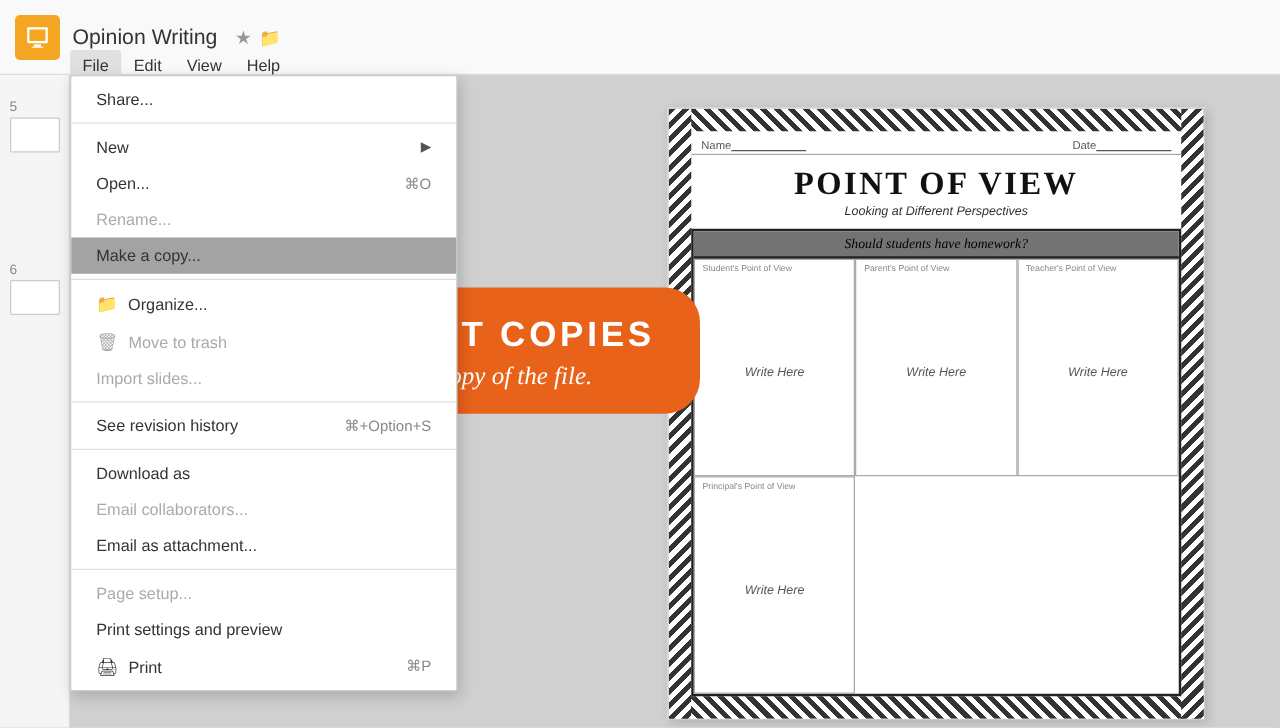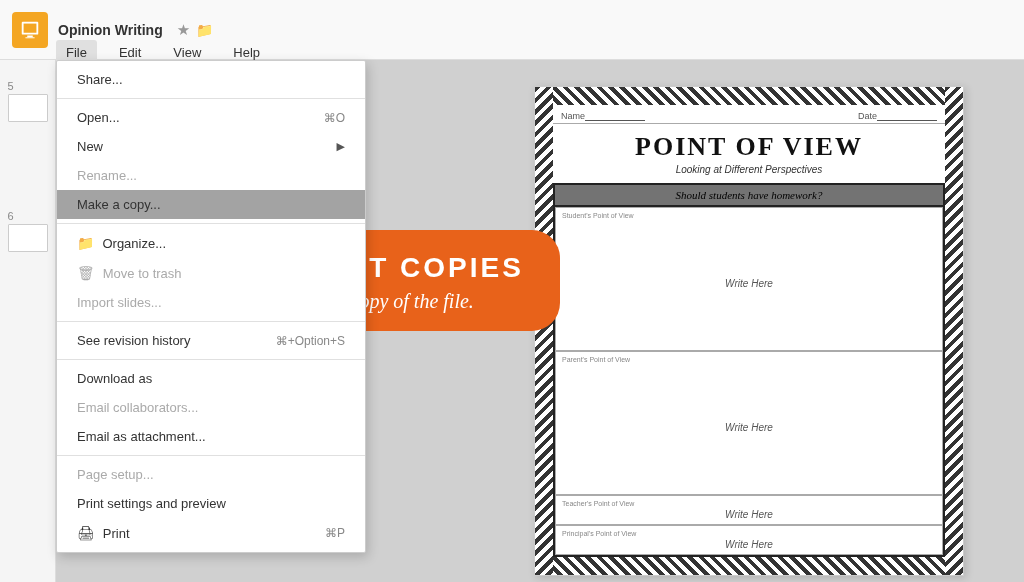--- a/index.html
+++ b/index.html
@@ -30,39 +30,39 @@
       height: 36px;
       background: #f4a623;
       border-radius: 4px;
       display: flex; align-items: center; justify-content: center;
       flex-shrink: 0;
     }
     .app-icon svg {
       width: 22px; height: 22px;
     }
     .doc-title {
-      font-size: 14px;
-      font-weight: 700;
+      font-size: 17px;
+      font-weight: 400;
       color: #333;
       text-align: center;
     }
     .title-icons {
       display: flex; gap: 6px; align-items: center; margin-left: 4px;
     }
     .title-icons span {
       color: #999;
       font-size: 16px;
     }
 
     
     .menu-bar {
       position: absolute;
       top: 40px; left: 56px;
       display: flex;
-      gap: 12px;
+      gap: 0;
       z-index: 20;
     }
     .menu-item {
       padding: 5px 10px;
       font-size: 13px;
       color: #333;
       cursor: pointer;
       border-radius: 3px;
     }
     .menu-item:hover, .menu-item.active {
@@ -259,21 +259,21 @@
       border-bottom: 2px solid #222;
       text-align: center;
       font-size: 11px;
       font-style: italic;
       padding: 4px;
       font-family: Georgia, serif;
     }
     .slide-table-body {
       flex: 1;
       display: grid;
-      grid-template-columns: 1fr;
+      grid-template-columns: 1fr 1fr 1fr;
       grid-template-rows: 1fr 1fr;
     }
     .slide-cell {
       border: 1px solid #aaa;
       display: flex;
       flex-direction: column;
       padding: 4px 6px;
     }
     .slide-cell-label {
       font-size: 7px;
@@ -342,26 +342,26 @@
   <div class="menu-item">View</div>
   <div class="menu-item">Help</div>
 </div>
 
 <div class="dropdown">
   <div class="dropdown-item">
     <span>Share...</span>
   </div>
   <div class="dropdown-divider"></div>
   <div class="dropdown-item">
+    <span>New</span>
+    <span class="arrow">▶</span>
+  </div>
+  <div class="dropdown-item">
     <span>Open...</span>
     <span class="shortcut">⌘O</span>
-  </div>
-  <div class="dropdown-item">
-    <span>New</span>
-    <span class="arrow">▶</span>
   </div>
   <div class="dropdown-item disabled">
     <span>Rename...</span>
   </div>
   <div class="dropdown-item highlighted">
     <span>Make a copy...</span>
   </div>
   <div class="dropdown-divider"></div>
   <div class="dropdown-item">
     <span style="display:flex;align-items:center;">

